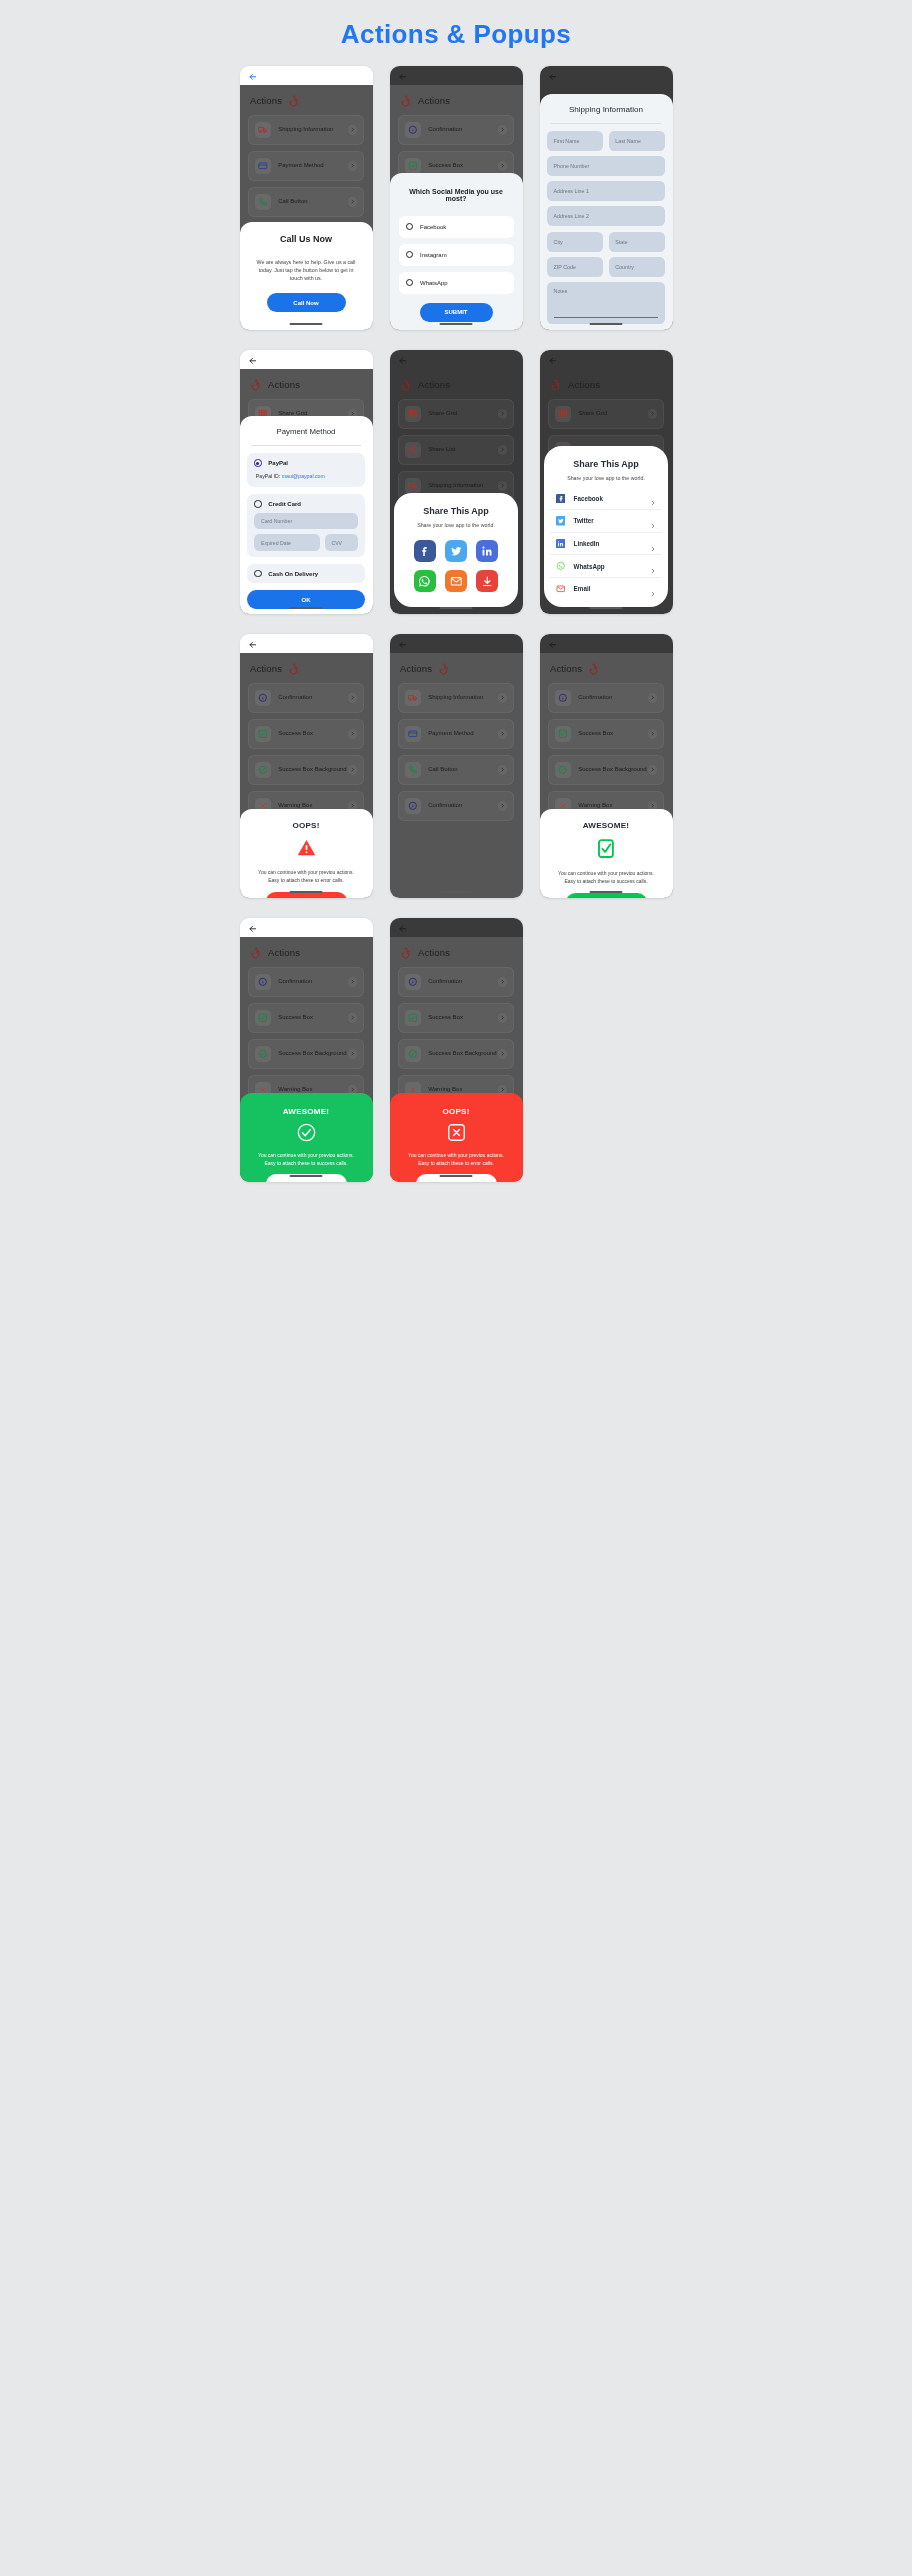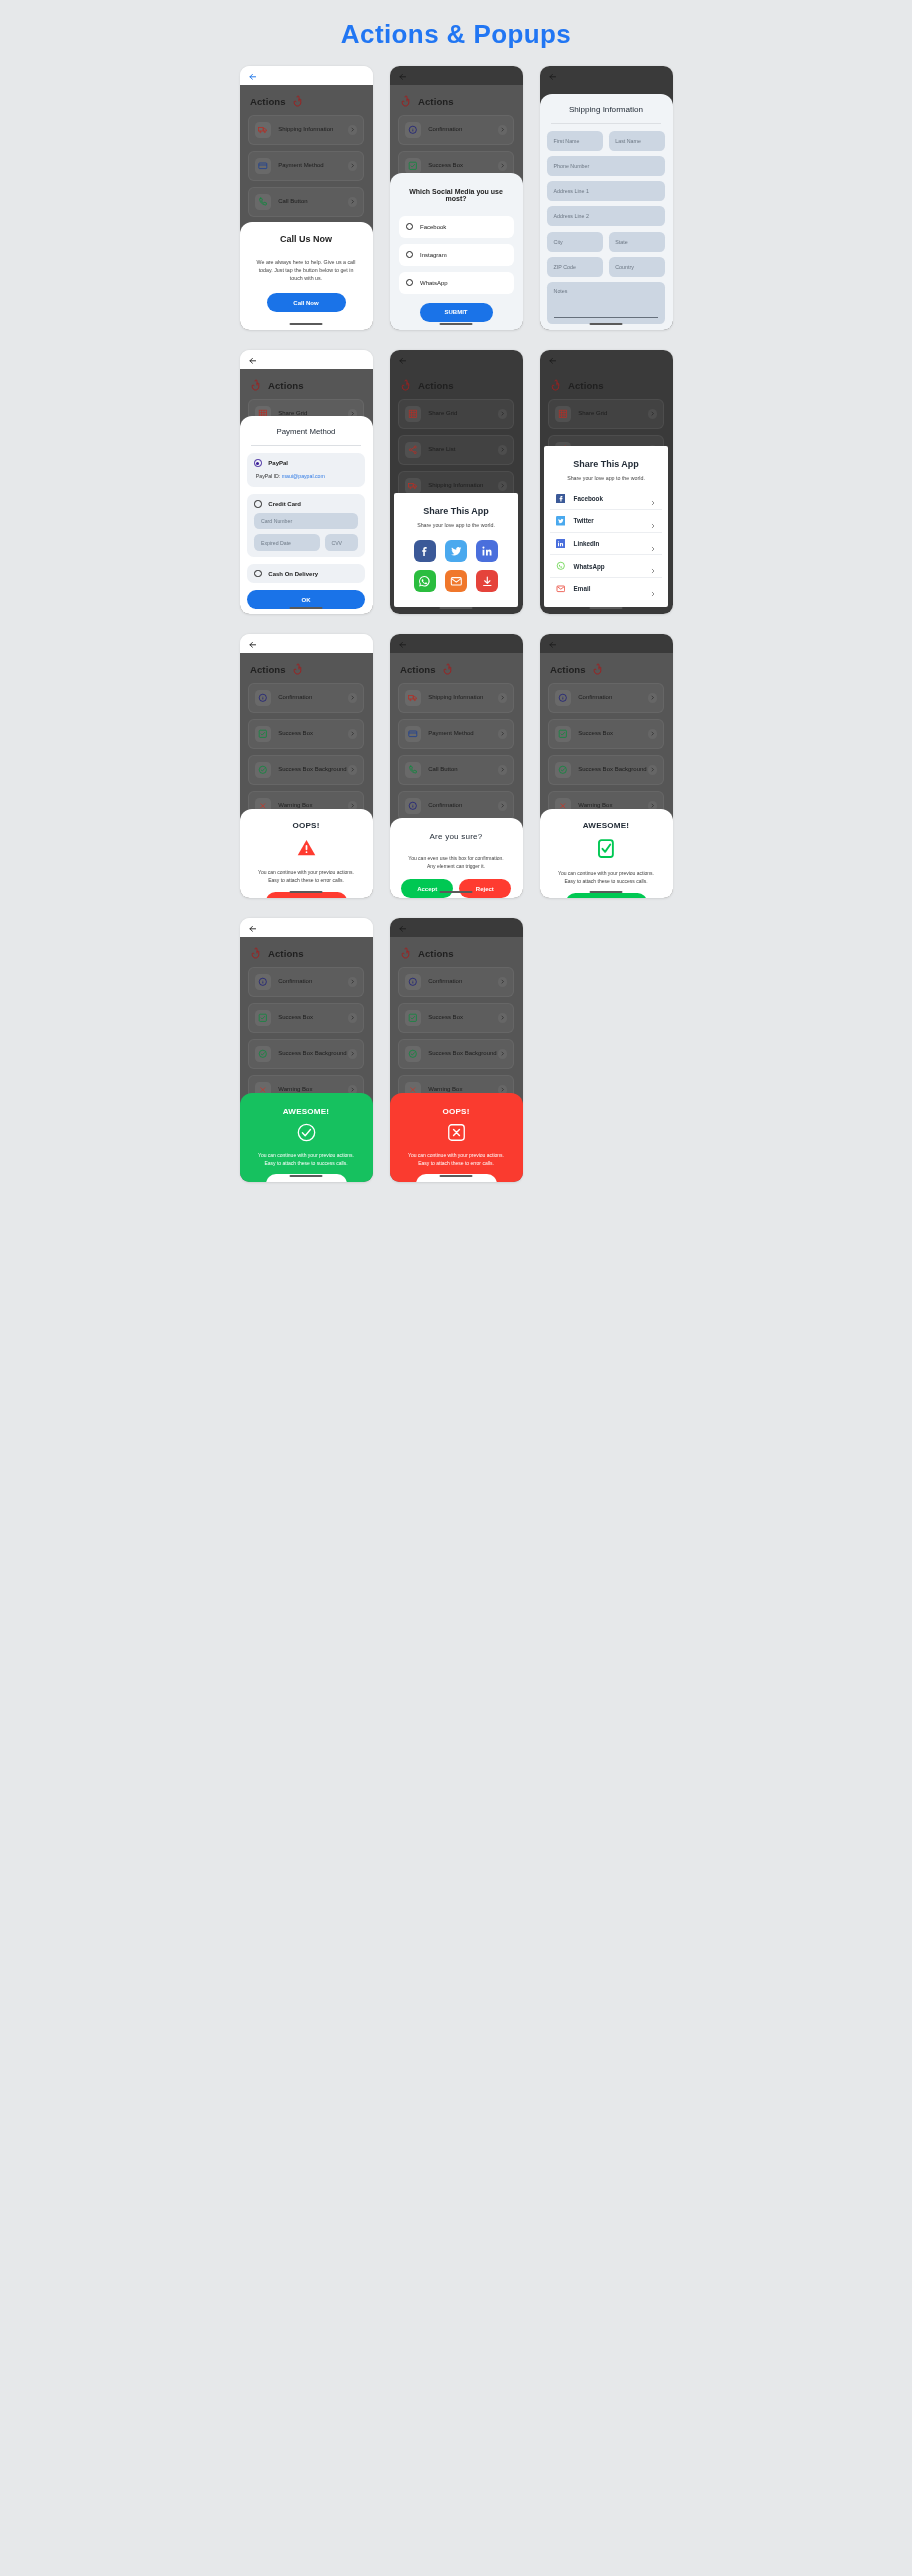--- a/index.html
+++ b/index.html
@@ -50,24 +50,22 @@
   .screen {
     position: absolute;
     top: 18.5px; left: 0; right: 0; bottom: 0;
     background: #565656;
     overflow: hidden;
   }
   .screen.darker { background: #3a3a3a; }
 
   .screen-head {
     display: flex;
-    align-items: center;
     gap: 6px;
     padding: 10.4px 10.4px 4.4px 10.4px;
-    font-weight: bold;
   }
   .screen-title {
     font-size: 9.6px;
     color: #1f1f1f;
     letter-spacing: 0.1px;
   }
   .hand-icon { width: 12px; height: 13.3px; display: block; }
 
   .list { padding: 2.2px 8.1px 0 8.1px; }
   .list-row {
@@ -120,21 +118,21 @@
     left: 0; right: 0; bottom: 0;
     background: #ffffff;
     border-top-left-radius: 12px;
     border-top-right-radius: 12px;
     z-index: 20;
     padding: 9px 9px 13.3px 9px;
   }
   .sheet.gray { background: #f1f4f7; }
   .sheet.inset {
     left: 4.4px; right: 4.4px; bottom: 7.4px;
-    border-radius: 2px;
+    border-radius: 18px;
   }
   .sheet.full {
     top: 28px; bottom: 0;
     border-bottom-left-radius: 0; border-bottom-right-radius: 0;
   }
   .sheet-title {
     text-align: center;
     font-size: 9px;
     font-weight: bold;
     color: #232c37;
@@ -996,28 +994,20 @@
             </span>
           <span class="row-label">Confirmation</span>
           <span class="row-chev">
               <svg viewBox="0 0 24 24" fill="none" stroke="#1b1b1b" stroke-width="2.6" stroke-linecap="round">
                 <path d="M9 5l7 7-7 7"></path>
               </svg>
             </span>
         </div>
       </div>
 
-      <div class="sheet" style="height:80px;padding:10.4px 7.4px 12px 7.4px;">
-        <div class="alert-title" style="font-weight:normal;font-size:8.1px;">Are you sure?</div>
-        <div class="alert-text" style="padding-top:13.3px;padding-bottom:9px;">You can even use this box for confirmation. Any element can trigger it.</div>
-        <div class="btn-pair">
-          <button class="btn green pill">Accept</button>
-          <button class="btn red pill">Reject</button>
-        </div>
-      </div>
     </div>
     <div class="home-bar"></div>
   </div>
 
   <div class="phone">
     <div class="topbar dark">
       <span class="back-arrow">
         <svg viewBox="0 0 24 24" fill="none" stroke="#1b1b1b" stroke-width="2.2" stroke-linecap="round" stroke-linejoin="round">
             <path d="M19 12H5M11 18l-6-6 6-6"></path>
           </svg>

